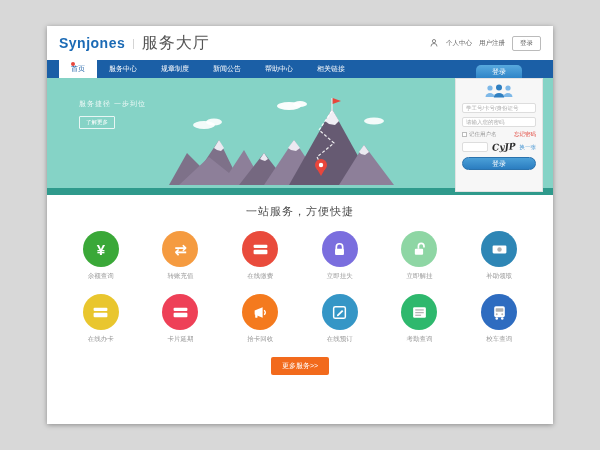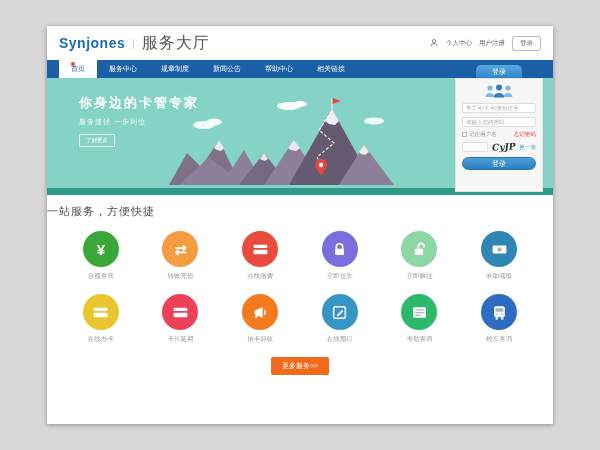--- a/index.html
+++ b/index.html
@@ -44,21 +44,21 @@
   .checkbox { width:5px; height:5px; border:1px solid #bbb; background:#fff; display:inline-block; cursor:pointer; }
   .forgot { color:#e03c31; margin-left:auto; text-decoration:none; cursor:pointer; }
   .captcha-row { display:flex; align-items:center; gap:3px; }
   .captcha-row input { width:26px; flex:none; }
   .captcha-img { font-family:"DejaVu Serif","Liberation Serif",serif; font-style:italic; font-weight:bold; font-size:9px; color:#2b2b2b; transform:rotate(-4deg); flex:1; text-align:center; }
   .captcha-refresh { font-size:5.5px; color:#3a8fd0; text-decoration:none; cursor:pointer; flex:none; }
   .login-btn { margin-top:1px; height:13px; border-radius:7px; border:1px solid #2a72ad; background:linear-gradient(#4ba0d8,#2b7dc0); color:#fff; font-size:7px; cursor:pointer; }
 
   
   .services { padding-top:9px; }
-  .section-title { font-size:11px; color:#4a4a4a; letter-spacing:1px; }
+  .section-title { text-align:center; font-size:11px; color:#4a4a4a; letter-spacing:1px; }
   .svc-grid { display:grid; grid-template-columns:repeat(6,1fr); row-gap:13px; padding:0 14px; margin-top:12px; }
   .svc { display:flex; flex-direction:column; align-items:center; cursor:pointer; }
   .circle { width:36px; height:36px; border-radius:50%; display:flex; align-items:center; justify-content:center; color:#fff; }
   .circle .glyph { font-size:15px; font-weight:bold; line-height:1; }
   .circle svg { width:17px; height:17px; fill:#fff; }
   .svc-label { margin-top:5px; font-size:6.5px; color:#999; }
   .more-btn { display:block; margin:13px auto 0; background:#f26a1c; border:none; border-radius:2px; color:#fff; font-size:7px; padding:4px 11px; cursor:pointer; }
 
   
   .announce { padding-top:13px; }
@@ -97,21 +97,20 @@
     <div class="nav-item active">首页</div>
     <div class="nav-item">服务中心</div>
     <div class="nav-item">规章制度</div>
     <div class="nav-item">新闻公告</div>
     <div class="nav-item">帮助中心</div>
     <div class="nav-item">相关链接</div>
   </div>
 
   <div class="hero" style="background: rgb(133, 211, 198);">
     <div class="hero-text">
-      <div class="hero-title">你身边的卡管专家</div>
       <div class="hero-subtitle">服务捷径 一步到位</div>
       <button class="hero-btn">了解更多</button>
     </div>
 
     <svg class="mountains" width="230" height="95" viewBox="0 0 230 95">
       <ellipse cx="35" cy="30" rx="11" ry="4" fill="#fff" opacity=".9"></ellipse>
       <ellipse cx="45" cy="27" rx="8" ry="3.5" fill="#fff" opacity=".9"></ellipse>
       <ellipse cx="120" cy="11" rx="12" ry="4" fill="#fff" opacity=".95"></ellipse>
       <ellipse cx="131" cy="9" rx="7" ry="3" fill="#fff" opacity=".95"></ellipse>
       <ellipse cx="205" cy="26" rx="10" ry="3.5" fill="#fff" opacity=".9"></ellipse>

